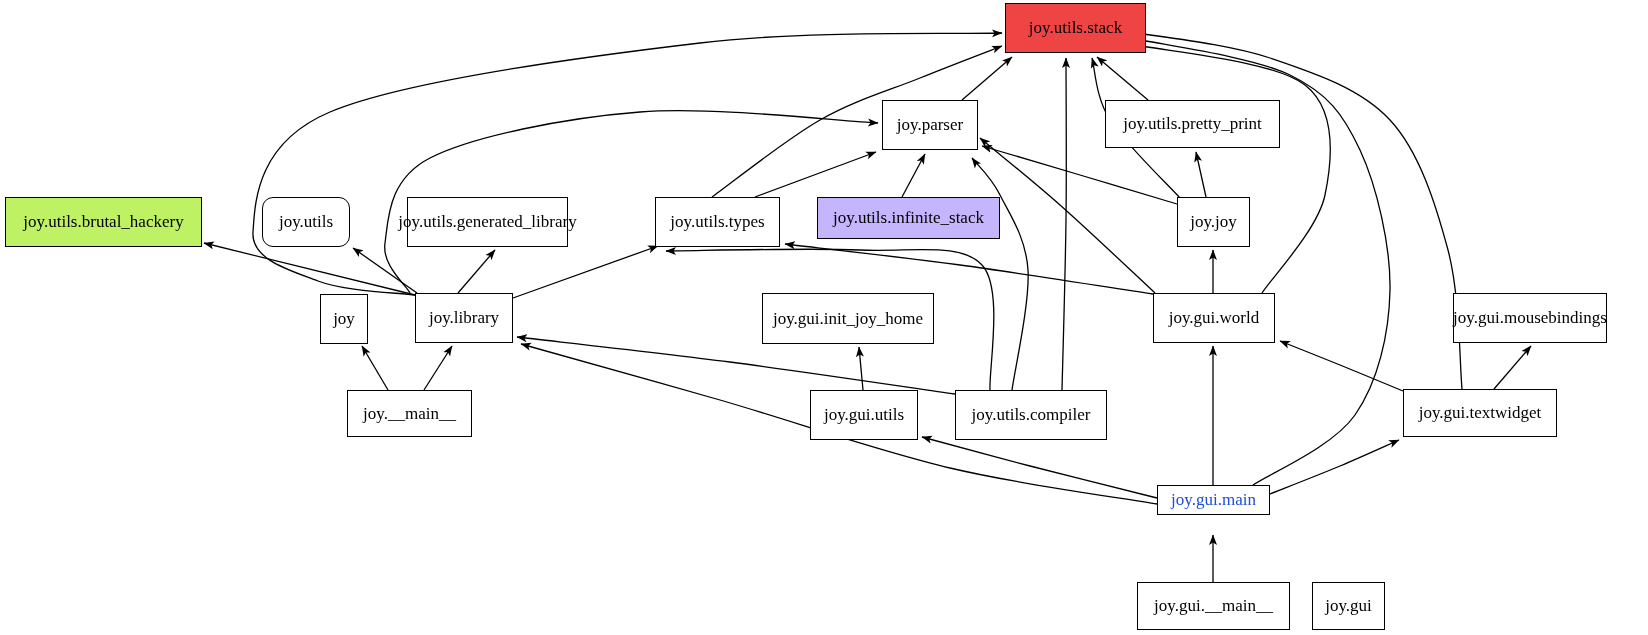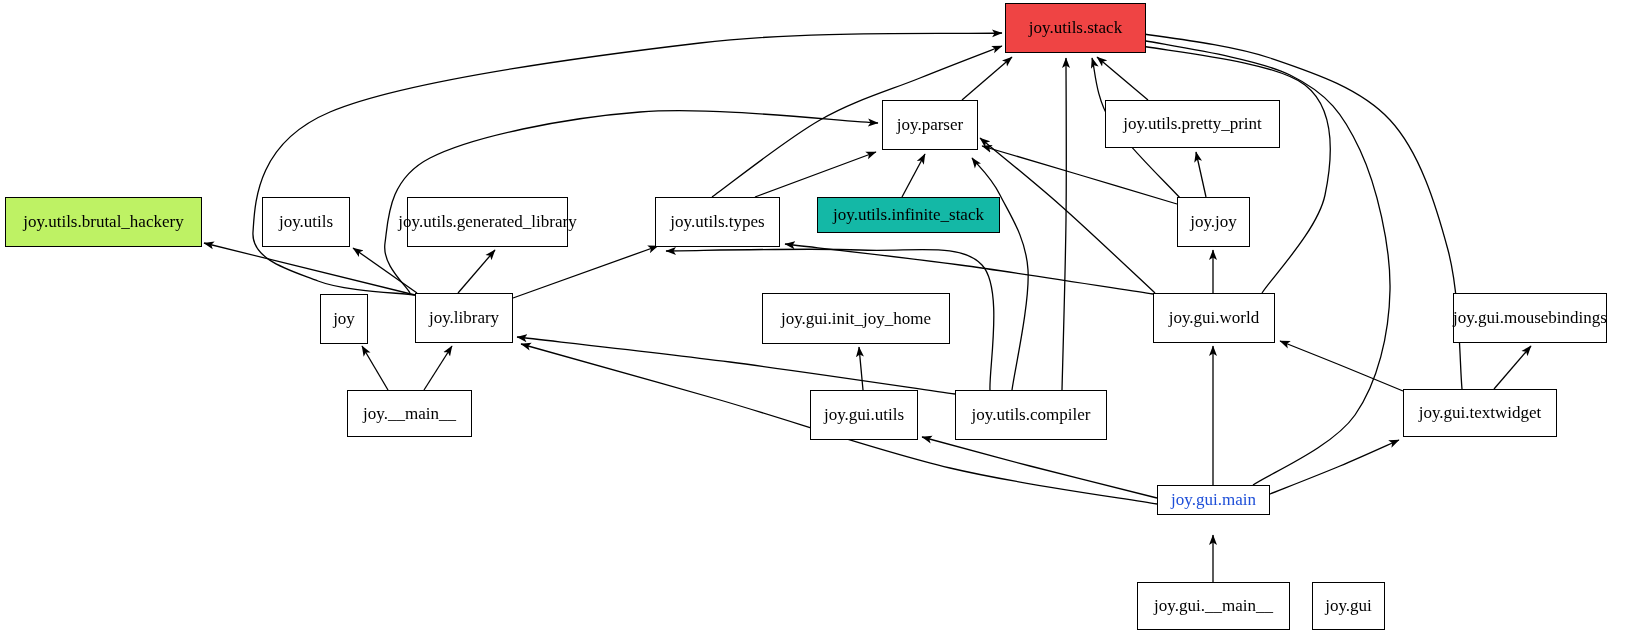--- a/index.html
+++ b/index.html
@@ -86,28 +86,28 @@
         <path class="edge" d="M388,390 L362,346" stroke="#000000" marker-end="url(#arrowhead)"></path>
         <path class="edge" d="M424,390 L452,346" stroke="#000000" marker-end="url(#arrowhead)"></path>
         <path class="edge" d="M1213,582 L1213,535" stroke="#000000" marker-end="url(#arrowhead)"></path>
       </g>
   </svg>
   <div id="nodes-layer">
       <div class="node" style="left: 1005px; top: 3px; width: 141px; height: 50px; background: #ef4444; border-color: rgb(0, 0, 0); color: rgb(0, 0, 0);">joy.utils.stack</div>
       <div class="node" style="left: 882px; top: 100px; width: 96px; height: 50px; background: rgb(255, 255, 255); border-color: rgb(0, 0, 0); color: rgb(0, 0, 0);">joy.parser</div>
       <div class="node" style="left: 1105px; top: 100px; width: 175px; height: 48px; background: rgb(255, 255, 255); border-color: rgb(0, 0, 0); color: rgb(0, 0, 0);">joy.utils.pretty_print</div>
       <div class="node" style="left: 5px; top: 197px; width: 197px; height: 50px; background: #bef264; border-color: rgb(0, 0, 0); color: rgb(0, 0, 0);">joy.utils.brutal_hackery</div>
-      <div class="node" style="left: 262px; top: 197px; width: 88px; height: 50px; background: rgb(255, 255, 255); border-color: rgb(0, 0, 0); color: rgb(0, 0, 0);">joy.utils</div>
+      <div class="node" style="left: 262px; top: 197px; width: 88px; height: 50px; background: rgb(255, 255, 255); border-color: rgb(0, 0, 0); color: rgb(0, 0, 0); border-radius: 11px;">joy.utils</div>
       <div class="node" style="left: 407px; top: 197px; width: 161px; height: 50px; background: rgb(255, 255, 255); border-color: rgb(0, 0, 0); color: rgb(0, 0, 0);">joy.utils.generated_library</div>
       <div class="node" style="left: 655px; top: 197px; width: 125px; height: 50px; background: rgb(255, 255, 255); border-color: rgb(0, 0, 0); color: rgb(0, 0, 0);">joy.utils.types</div>
-      <div class="node" style="left: 817px; top: 197px; width: 183px; height: 36px; background: #14b8a6; border-color: rgb(0, 0, 0); color: rgb(0, 0, 0);">joy.utils.infinite_stack</div>
+      <div class="node" style="left: 817px; top: 197px; width: 183px; height: 42px; background: #c4b5fd; border-color: rgb(0, 0, 0); color: rgb(0, 0, 0);">joy.utils.infinite_stack</div>
       <div class="node" style="left: 1177px; top: 197px; width: 73px; height: 50px; background: rgb(255, 255, 255); border-color: rgb(0, 0, 0); color: rgb(0, 0, 0);">joy.joy</div>
       <div class="node" style="left: 320px; top: 294px; width: 48px; height: 50px; background: rgb(255, 255, 255); border-color: rgb(0, 0, 0); color: rgb(0, 0, 0);">joy</div>
       <div class="node" style="left: 415px; top: 293px; width: 98px; height: 50px; background: rgb(255, 255, 255); border-color: rgb(0, 0, 0); color: rgb(0, 0, 0);">joy.library</div>
-      <div class="node" style="left: 762px; top: 293px; width: 188px; height: 51px; background: rgb(255, 255, 255); border-color: rgb(0, 0, 0); color: rgb(0, 0, 0);">joy.gui.init_joy_home</div>
+      <div class="node" style="left: 762px; top: 293px; width: 172px; height: 51px; background: rgb(255, 255, 255); border-color: rgb(0, 0, 0); color: rgb(0, 0, 0);">joy.gui.init_joy_home</div>
       <div class="node" style="left: 1153px; top: 293px; width: 122px; height: 50px; background: rgb(255, 255, 255); border-color: rgb(0, 0, 0); color: rgb(0, 0, 0);">joy.gui.world</div>
       <div class="node" style="left: 1453px; top: 293px; width: 154px; height: 50px; background: rgb(255, 255, 255); border-color: rgb(0, 0, 0); color: rgb(0, 0, 0);">joy.gui.mousebindings</div>
       <div class="node" style="left: 347px; top: 390px; width: 125px; height: 47px; background: rgb(255, 255, 255); border-color: rgb(0, 0, 0); color: rgb(0, 0, 0);">joy.__main__</div>
       <div class="node" style="left: 810px; top: 390px; width: 108px; height: 50px; background: rgb(255, 255, 255); border-color: rgb(0, 0, 0); color: rgb(0, 0, 0);">joy.gui.utils</div>
       <div class="node" style="left: 955px; top: 390px; width: 152px; height: 50px; background: rgb(255, 255, 255); border-color: rgb(0, 0, 0); color: rgb(0, 0, 0);">joy.utils.compiler</div>
       <div class="node" style="left: 1403px; top: 389px; width: 154px; height: 48px; background: rgb(255, 255, 255); border-color: rgb(0, 0, 0); color: rgb(0, 0, 0);">joy.gui.textwidget</div>
       <div class="node" style="left: 1157px; top: 485px; width: 113px; height: 30px; background: rgb(255, 255, 255); border-color: rgb(0, 0, 0); color: #1d4ed8;">joy.gui.main</div>
       <div class="node" style="left: 1137px; top: 582px; width: 153px; height: 48px; background: rgb(255, 255, 255); border-color: rgb(0, 0, 0); color: rgb(0, 0, 0);">joy.gui.__main__</div>
       <div class="node" style="left: 1312px; top: 582px; width: 73px; height: 48px; background: rgb(255, 255, 255); border-color: rgb(0, 0, 0); color: rgb(0, 0, 0);">joy.gui</div>
     </div>

